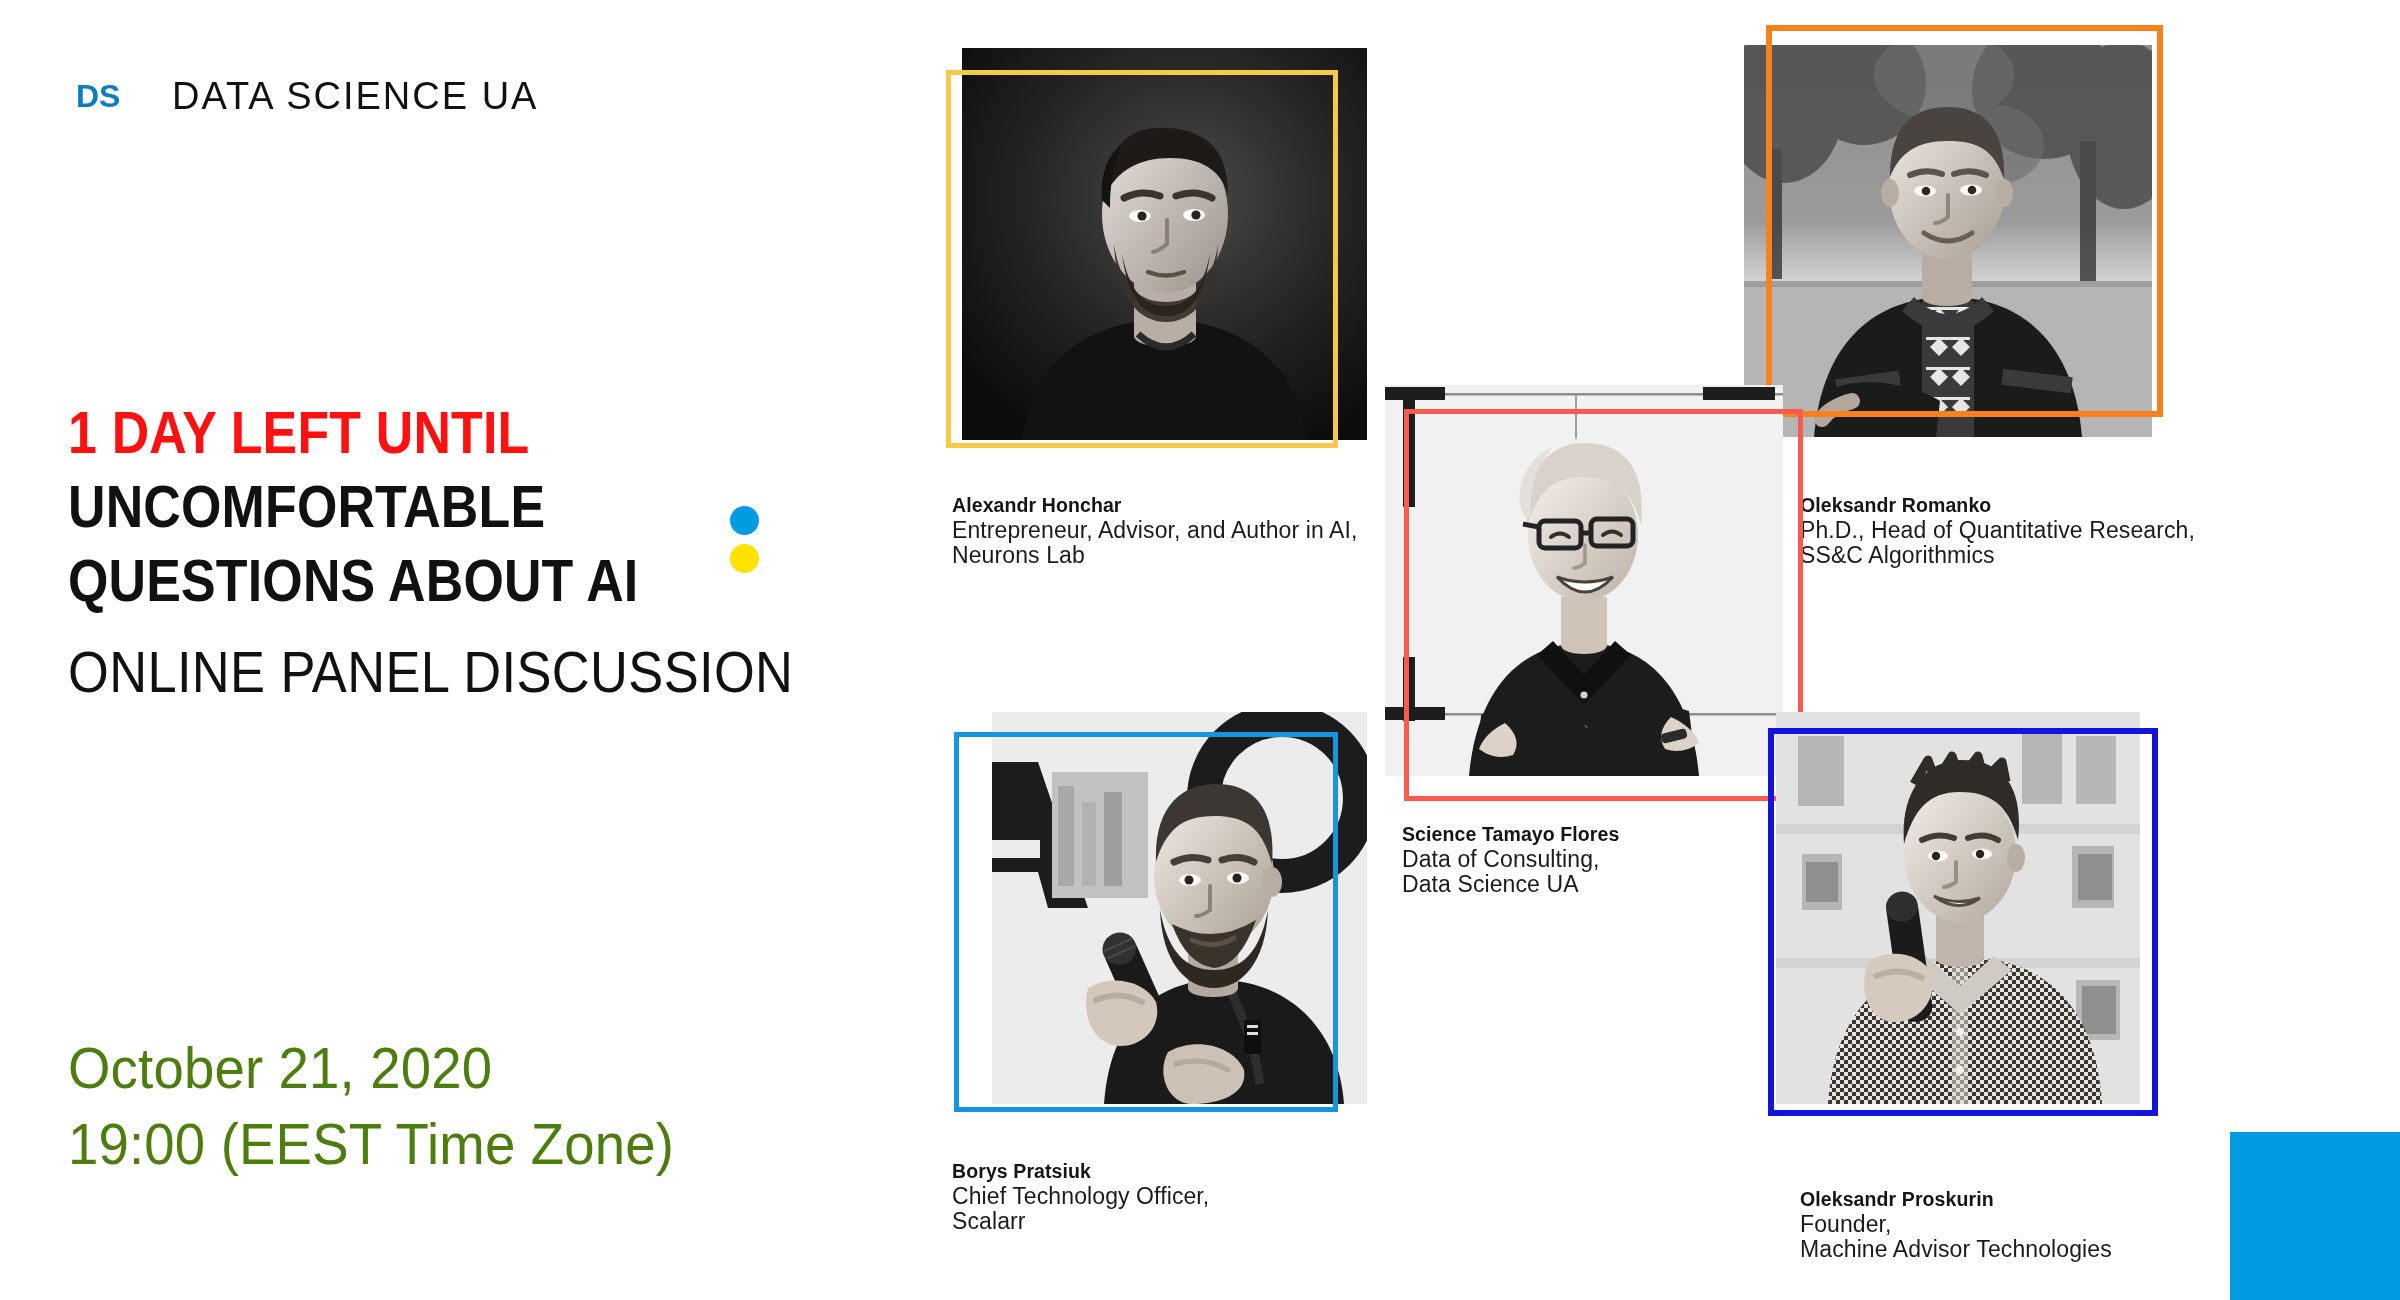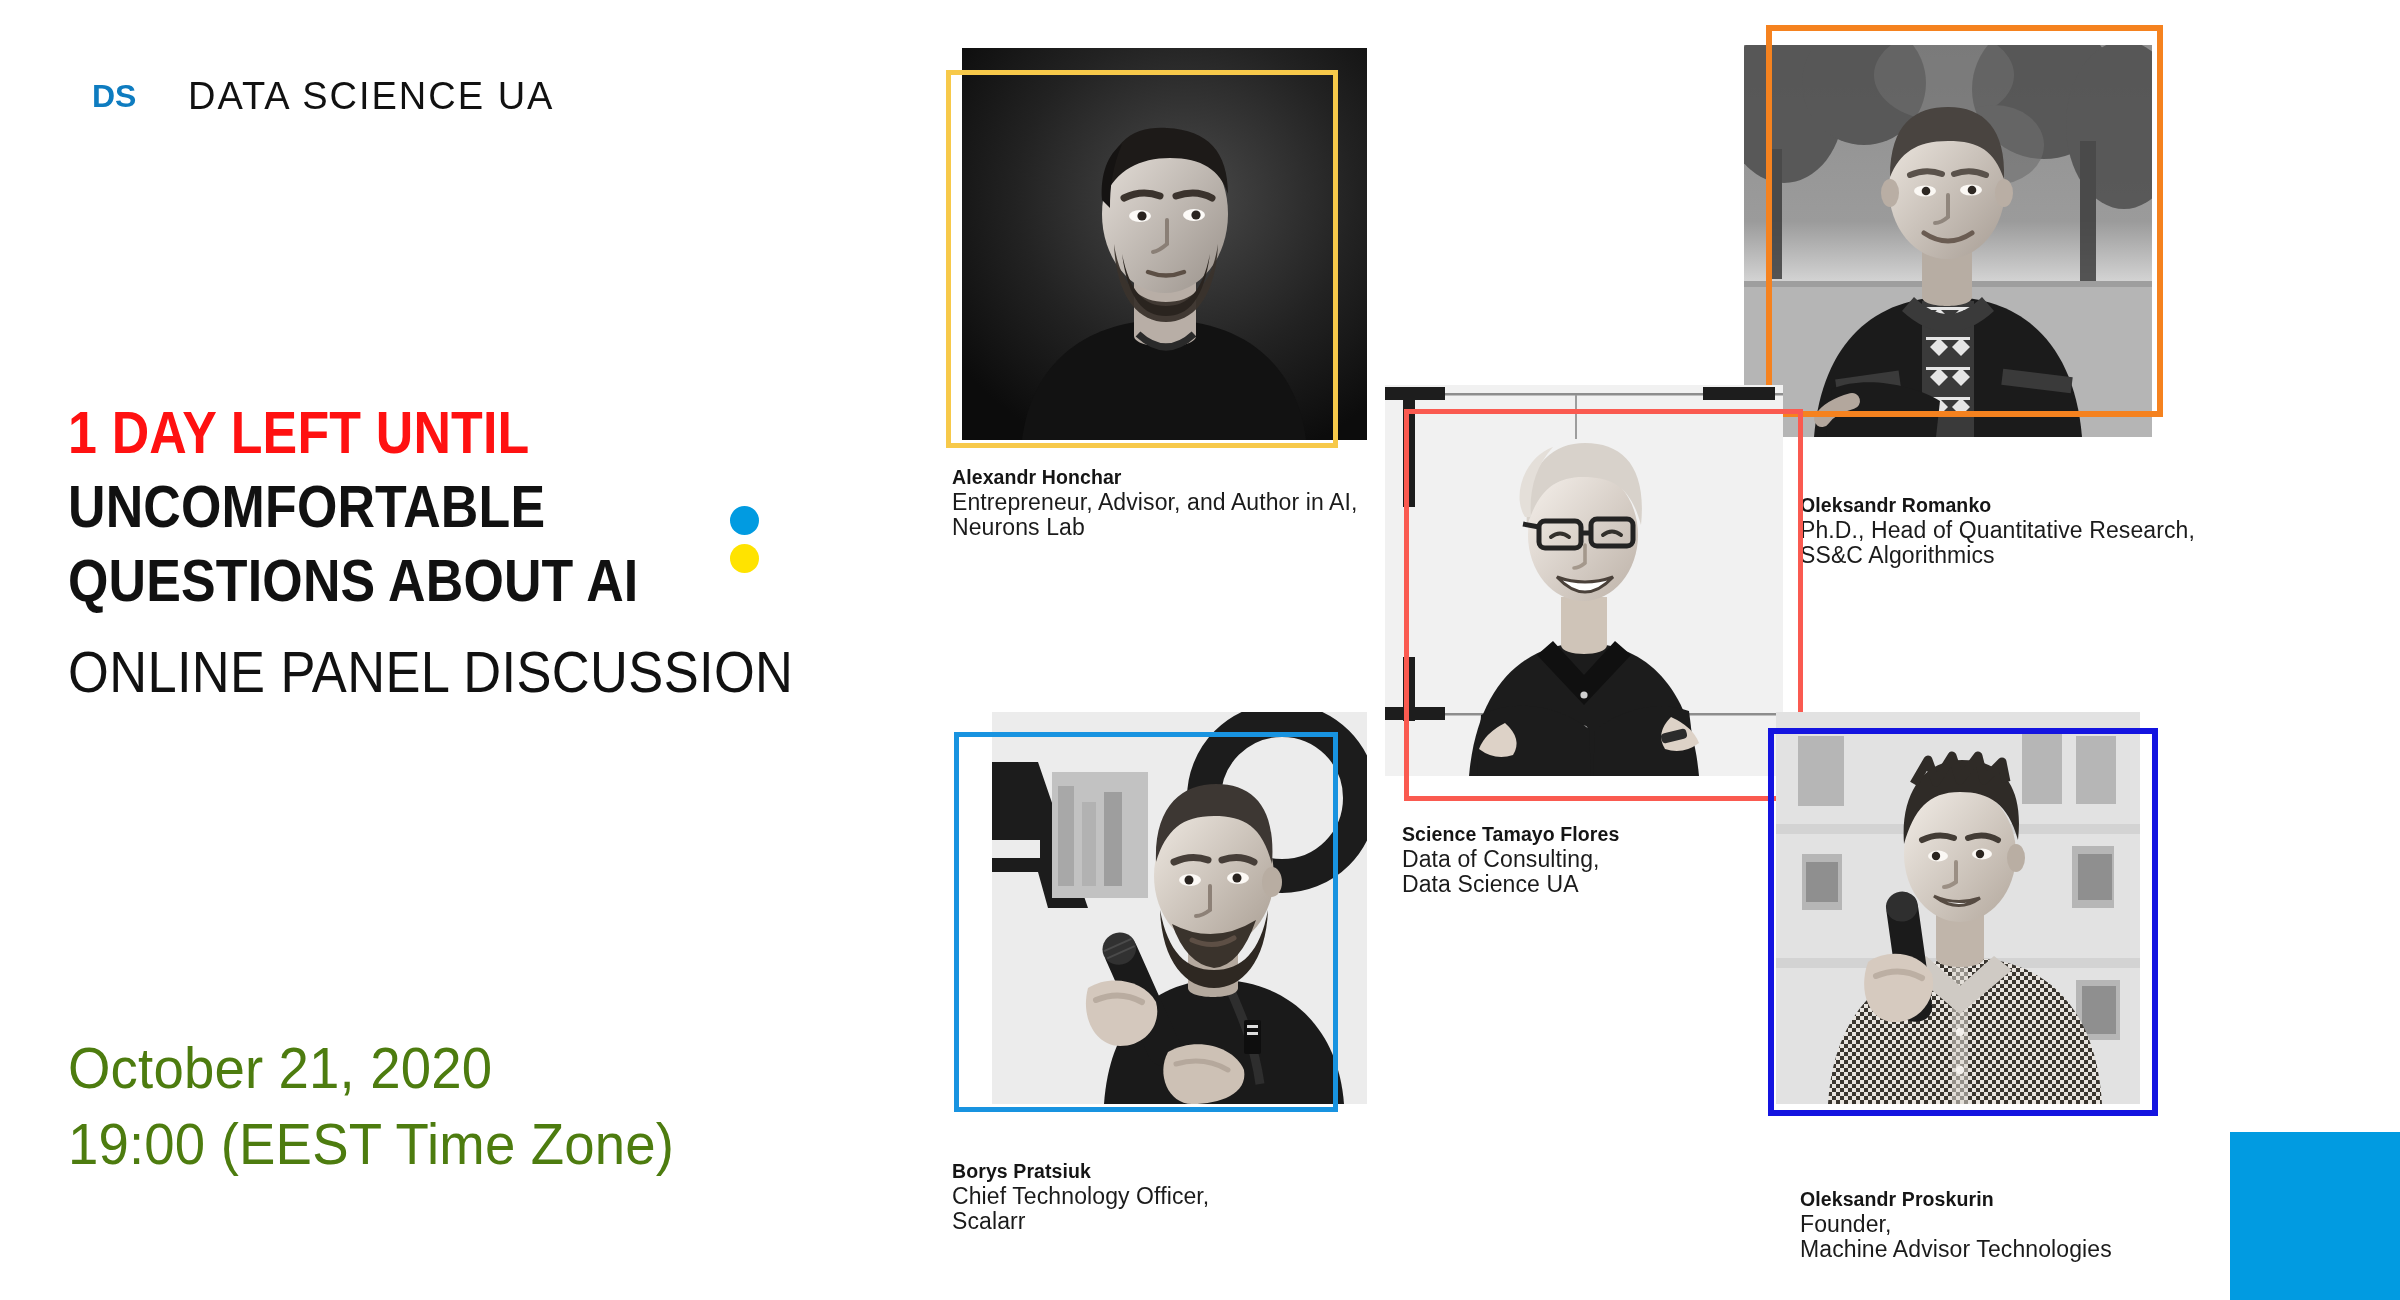--- a/index.html
+++ b/index.html
@@ -12,21 +12,21 @@
     height: 1300px;
     position: relative;
     overflow: hidden;
     font-family: "Liberation Sans", sans-serif;
     -webkit-font-smoothing: antialiased;
   }
 
   
   #logo {
     position: absolute;
-    left: 84px;
+    left: 68px;
     top: 55px;
     display: flex;
     align-items: center;
     gap: 22px;
   }
   #logo .mark {
     position: relative;
     width: 82px;
     height: 82px;
     flex: 0 0 auto;
@@ -224,21 +224,21 @@
     <path d="M152 196 C154 248 176 274 204 274 C232 274 254 248 256 196 C250 236 232 254 204 254 C176 254 158 236 152 196 Z" fill="#3a332c" opacity="0.95"></path>
     <path d="M160 206 C166 252 182 268 204 268 C226 268 242 252 248 206 C240 244 226 258 204 258 C182 258 168 244 160 206 Z" fill="#2a241f"></path>
 
     <path d="M186 224 q18 7 36 0" stroke="#5c4f45" stroke-width="4.5" fill="none" stroke-linecap="round"></path>
 
     <path d="M176 286 q28 26 56 0" stroke="#2a2a2a" stroke-width="7" fill="none"></path>
   </svg>
 </div>
 <div class="frame" style="left:946px; top:70px; width:392px; height:378px; border-width:5px; border-color:#F7C94A;"></div>
 
-<div class="caption" style="left:952px; top:465px;">
+<div class="caption" style="left:952px; top:493px;">
   <div class="nm">Alexandr Honchar</div>
   <div class="rl">Entrepreneur, Advisor, and Author in AI,</div>
   <div class="rl">Neurons Lab</div>
 </div>
 
 <div class="photo" style="left:1744px; top:45px; width:408px; height:392px;">
   <svg class="ph-img" viewBox="0 0 408 392" preserveAspectRatio="xMidYMid slice" xmlns="http://www.w3.org/2000/svg">
     <defs>
       <linearGradient id="bg2" x1="0" y1="0" x2="0" y2="1">
         <stop offset="0%" stop-color="#8e8e8e"></stop>

